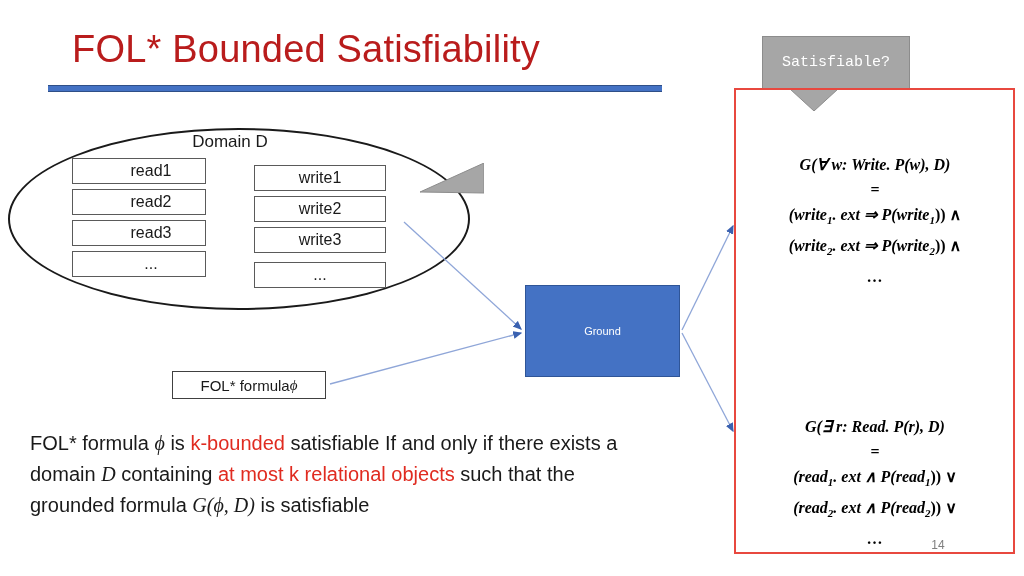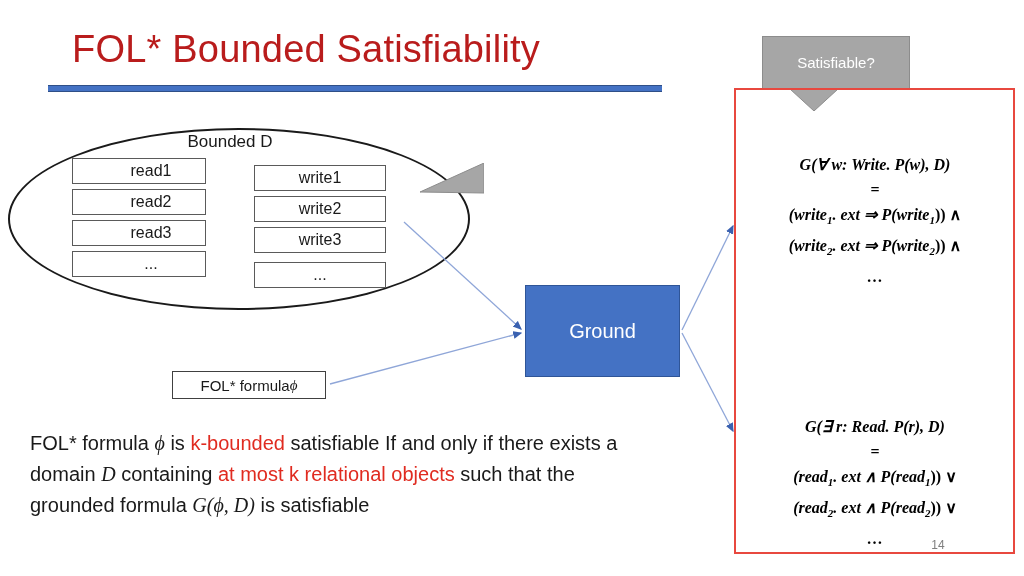--- a/index.html
+++ b/index.html
@@ -102,41 +102,42 @@
     left: 420px;
     top: 163px;
     width: 64px;
     height: 32px;
   }
   #callout-sat {
     left: 762px;
     top: 36px;
     width: 148px;
     height: 54px;
+    font-family: Liberation Mono, monospace;
   }
   #callout-sat-tail {
     position: absolute;
     left: 790px;
     top: 89px;
     width: 48px;
     height: 22px;
   }
 
   
   #ground-box {
     position: absolute;
     left: 525px;
     top: 285px;
     width: 155px;
     height: 92px;
     background: #4472c4;
     border: 1px solid #2f5597;
     box-sizing: border-box;
     color: #ffffff;
-    font-size: 20px;
+    font-size: 11px;
     display: flex;
     align-items: center;
     justify-content: center;
   }
 
   
   #fol-formula-box {
     position: absolute;
     left: 172px;
     top: 371px;
@@ -217,21 +218,21 @@
 </style>
 </head>
 <body>
 
 <div id="slide">
 
   <div id="slide-title">FOL* Bounded Satisfiability</div>
   <div id="title-rule"></div>
 
   <div id="domain-ellipse"></div>
-  <div id="domain-label">Bounded D</div>
+  <div id="domain-label">Domain D</div>
 
   <div class="obj-box col-read" style="top:158px;">read1</div>
   <div class="obj-box col-read" style="top:189px;">read2</div>
   <div class="obj-box col-read" style="top:220px;">read3</div>
   <div class="obj-box col-read" style="top:251px;">...</div>
 
   <div class="obj-box col-write" style="top:165px;">write1</div>
   <div class="obj-box col-write" style="top:196px;">write2</div>
   <div class="obj-box col-write" style="top:227px;">write3</div>
   <div class="obj-box col-write" style="top:262px;">...</div>

